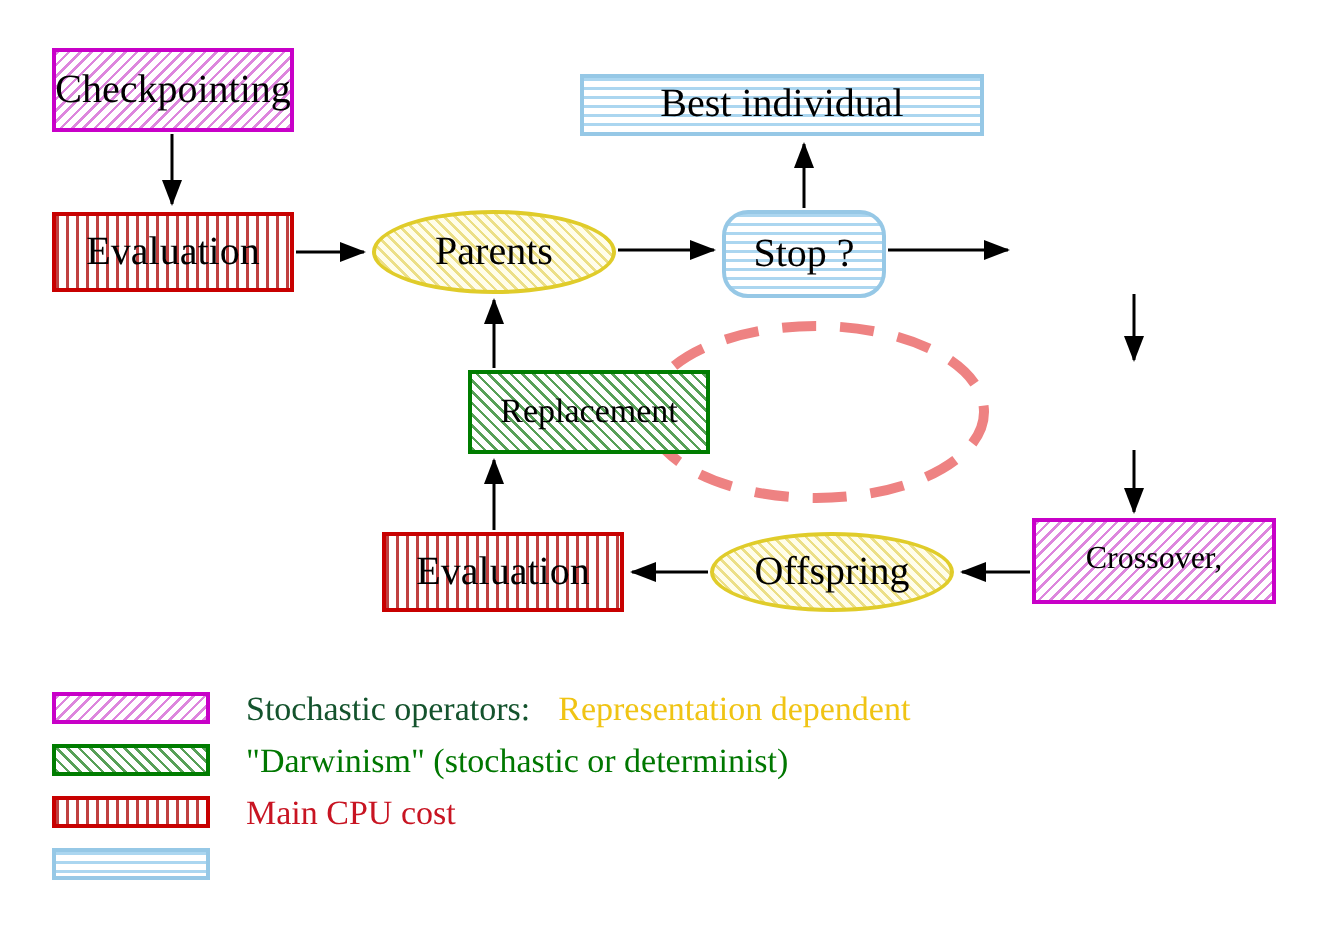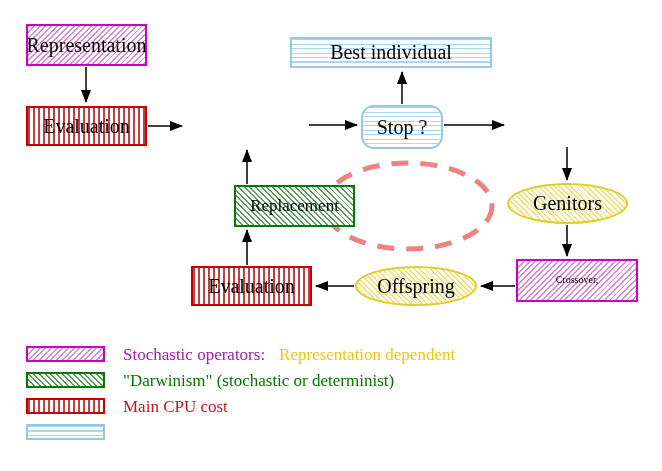--- a/index.html
+++ b/index.html
@@ -17,21 +17,21 @@
     background:repeating-linear-gradient(45deg,#58a058 0 1.3px,rgba(0,0,0,0) 1.3px 4px) #fff;}
   .cyan-box{border:2px solid #96c8e6;
     background:repeating-linear-gradient(#abd6f0 0 1.3px,rgba(0,0,0,0) 1.3px 4.5px) #fff;}
   .yellow-ellipse{border:2px solid #e0cc2a;border-radius:50%;
     background:repeating-linear-gradient(45deg,#ecdf86 0 1.3px,#fffdea 1.3px 3.8px);}
   .rounded{border-radius:13px;}
   .gen-label{position:absolute;color:#ee8282;font-size:21px;}
   
   .swatch{position:absolute;width:79px;height:16px;box-sizing:border-box;}
   .legend-text{position:absolute;font-size:17px;white-space:nowrap;}
-  .lt-magenta{color:#a21caf;}
+  .lt-magenta{color:#14532d;}
   .lt-gold{color:#f0c414;}
   .lt-green{color:#007700;}
   .lt-red{color:#c81422;}
   .lt-cyan{color:#8cc6ea;}
   .gap{display:inline-block;width:14px;}
 </style>
 </head>
 <body>
 
 <div class="stage">
@@ -51,33 +51,33 @@
       <line x1="444" y1="125" x2="504" y2="125" marker-end="url(#ah)"></line>
       <line x1="567" y1="147" x2="567" y2="180" marker-end="url(#ah)"></line>
       <line x1="567" y1="225" x2="567" y2="256" marker-end="url(#ah)"></line>
       <line x1="515" y1="286" x2="481" y2="286" marker-end="url(#ah)"></line>
       <line x1="354" y1="286" x2="316" y2="286" marker-end="url(#ah)"></line>
       <line x1="247" y1="265" x2="247" y2="230" marker-end="url(#ah)"></line>
       <line x1="247" y1="184" x2="247" y2="150" marker-end="url(#ah)"></line>
     </g>
   </svg>
 
-  <div class="node magenta-box" style="left:26px;top:24px;width:121px;height:42px;">Representation</div>
+  <div class="node magenta-box" style="left:26px;top:24px;width:121px;height:42px;">Checkpointing</div>
 
   <div class="node red-box" style="left:26px;top:106px;width:121px;height:40px;">Evaluation</div>
 
+  <div class="node yellow-ellipse" style="left:186px;top:105px;width:122px;height:42px;">Parents</div>
 
   <div class="node cyan-box" style="left:290px;top:37px;width:202px;height:31px;">Best individual</div>
 
   <div class="node cyan-box rounded" style="left:361px;top:105px;width:82px;height:44px;">Stop ?</div>
 
 
-  <div class="node yellow-ellipse" style="left:507px;top:183px;width:121px;height:41px;">Genitors</div>
 
-  <div class="node magenta-box" style="left:516px;top:259px;width:122px;height:43px;font-size:10px;">
+  <div class="node magenta-box" style="left:516px;top:259px;width:122px;height:43px;font-size:16px;">
     <div>Crossover,</div>
   </div>
 
   <div class="node yellow-ellipse" style="left:355px;top:266px;width:122px;height:40px;">Offspring</div>
 
   <div class="node red-box" style="left:191px;top:266px;width:121px;height:40px;">Evaluation</div>
 
   <div class="node green-box" style="left:186px;top:185px;width:121px;height:42px;font-size:17px;margin-left:48px;">Replacement</div>
 
 

